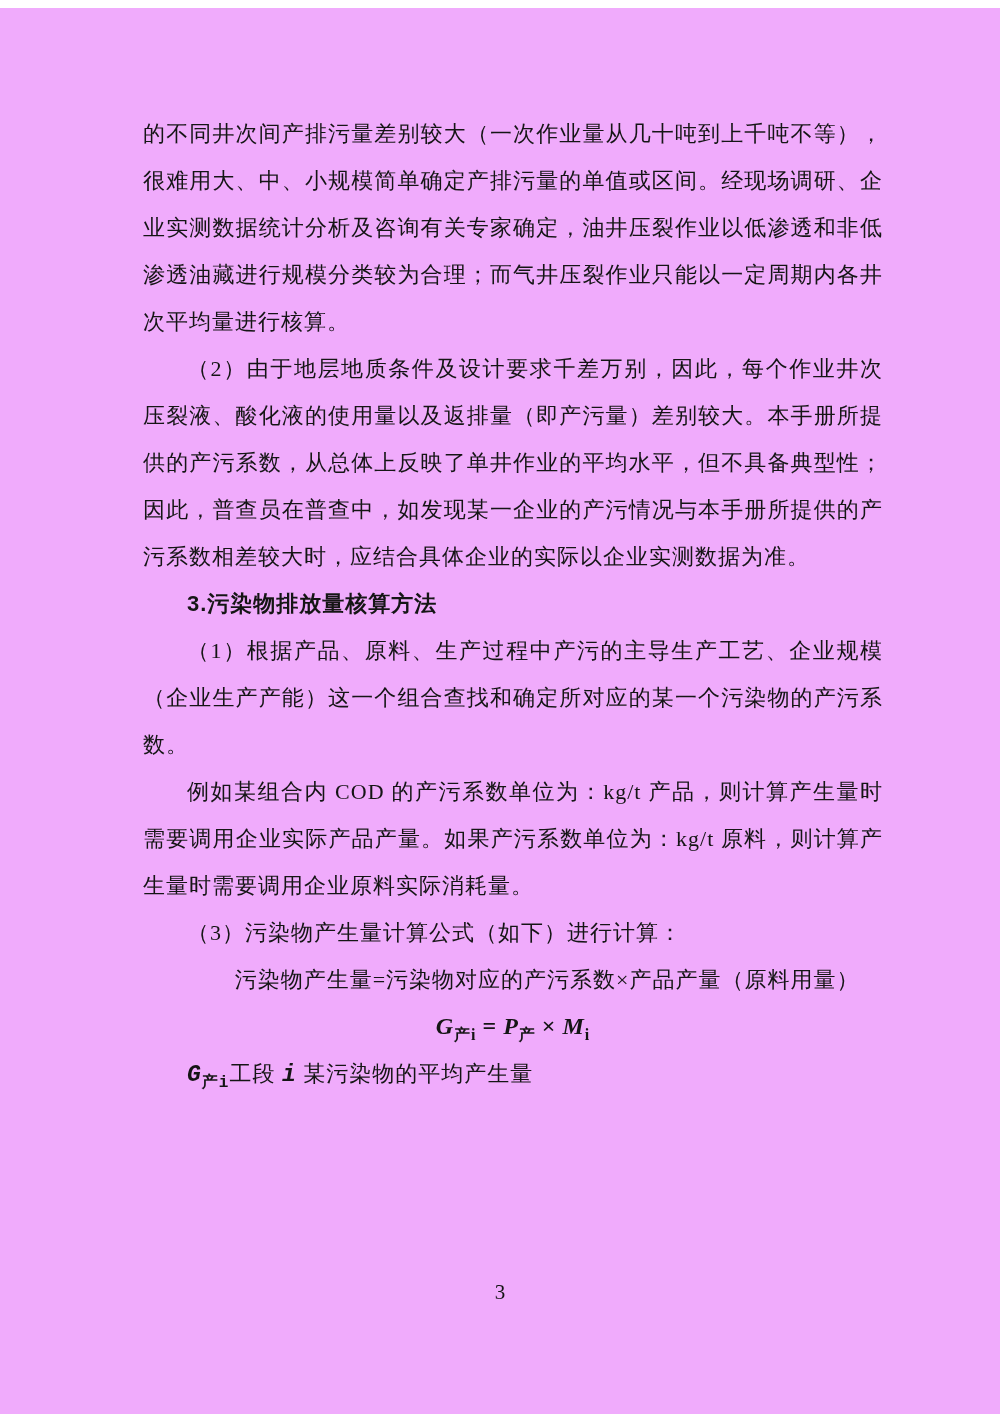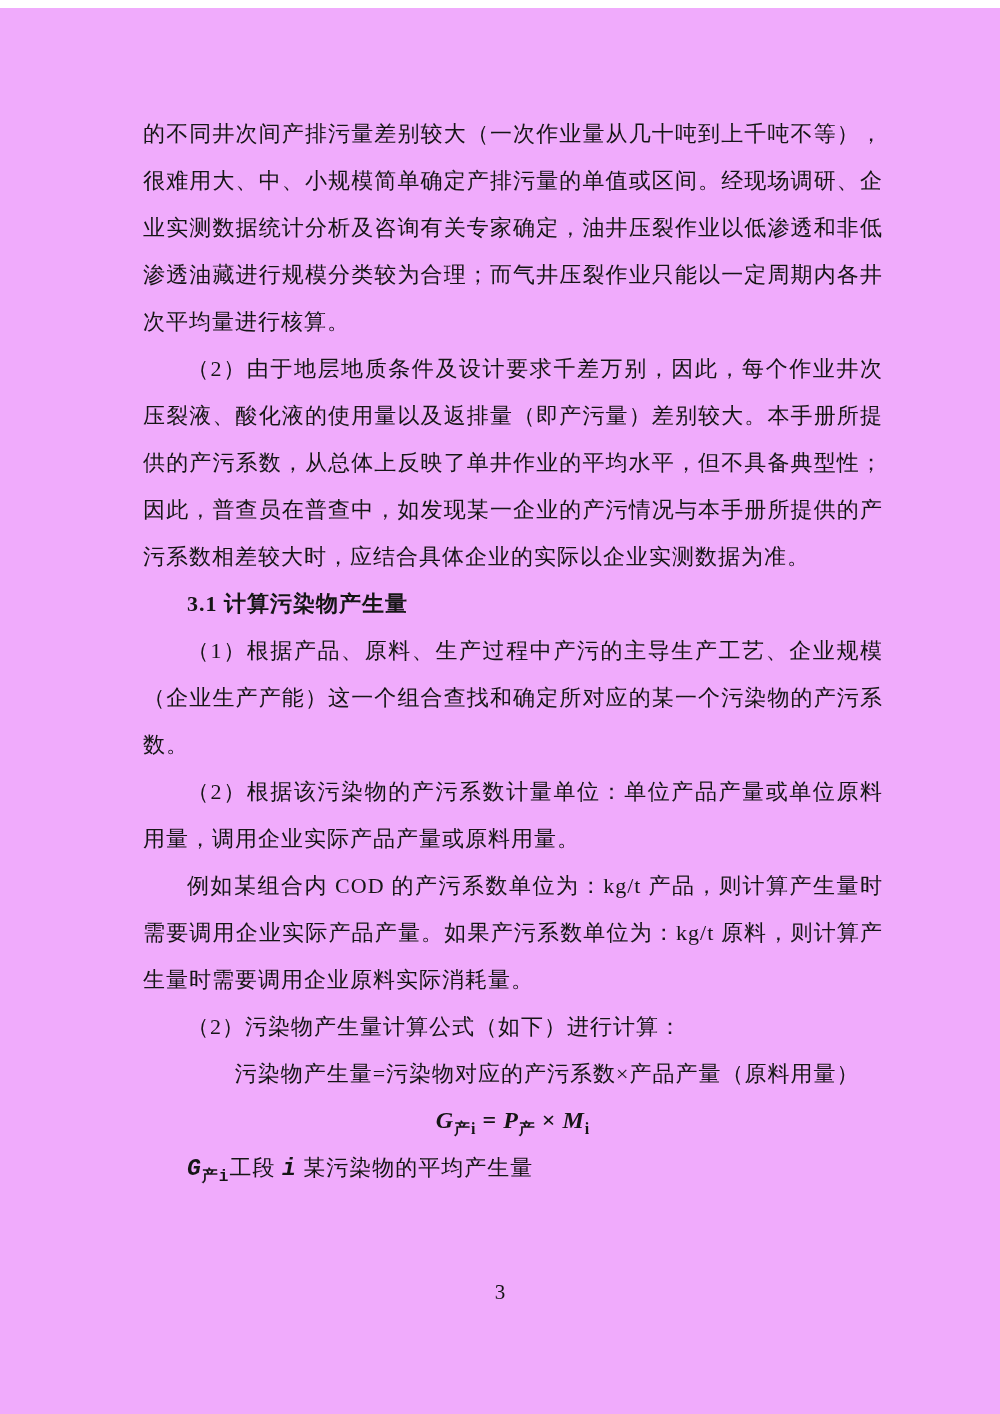--- a/index.html
+++ b/index.html
@@ -95,30 +95,29 @@
 </head>
 <body>
 
 <div class="page">
   <div class="content">
 
     <p class="no-indent">的不同井次间产排污量差别较大（一次作业量从几十吨到上千吨不等），很难用大、中、小规模简单确定产排污量的单值或区间。经现场调研、企业实测数据统计分析及咨询有关专家确定，油井压裂作业以低渗透和非低渗透油藏进行规模分类较为合理；而气井压裂作业只能以一定周期内各井次平均量进行核算。</p>
 
     <p class="indent">（2）由于地层地质条件及设计要求千差万别，因此，每个作业井次压裂液、酸化液的使用量以及返排量（即产污量）差别较大。本手册所提供的产污系数，从总体上反映了单井作业的平均水平，但不具备典型性；因此，普查员在普查中，如发现某一企业的产污情况与本手册所提供的产污系数相差较大时，应结合具体企业的实际以企业实测数据为准。</p>
 
+    <h2 class="heading">3.污染物排放量核算方法</h2>
 
-    <h3 class="heading">3.1 计算污染物产生量</h3>
 
     <p class="indent">（1）根据产品、原料、生产过程中产污的主导生产工艺、企业规模（企业生产产能）这一个组合查找和确定所对应的某一个污染物的产污系数。</p>
 
-    <p class="indent">（2）根据该污染物的产污系数计量单位：单位产品产量或单位原料用量，调用企业实际产品产量或原料用量。</p>
 
     <p class="indent">例如某组合内 COD 的产污系数单位为：kg/t 产品，则计算产生量时需要调用企业实际产品产量。如果产污系数单位为：kg/t 原料，则计算产生量时需要调用企业原料实际消耗量。</p>
 
-    <p class="indent">（2）污染物产生量计算公式（如下）进行计算：</p>
+    <p class="indent">（3）污染物产生量计算公式（如下）进行计算：</p>
 
     <p class="formula-text">污染物产生量=污染物对应的产污系数×产品产量（原料用量）</p>
 
     <div class="formula">
       <span><span>G</span><sub>产i</sub></span><span class="op">=</span><span><span>P</span><sub>产</sub></span><span class="op">×</span><span><span>M</span><sub>i</sub></span>
     </div>
 
 
     <p class="where-def">
       <span class="math-var"><span>G</span><sub>产i</sub></span><span>工段 </span><span class="math-var">i</span><span> 某污染物的平均产生量</span>

